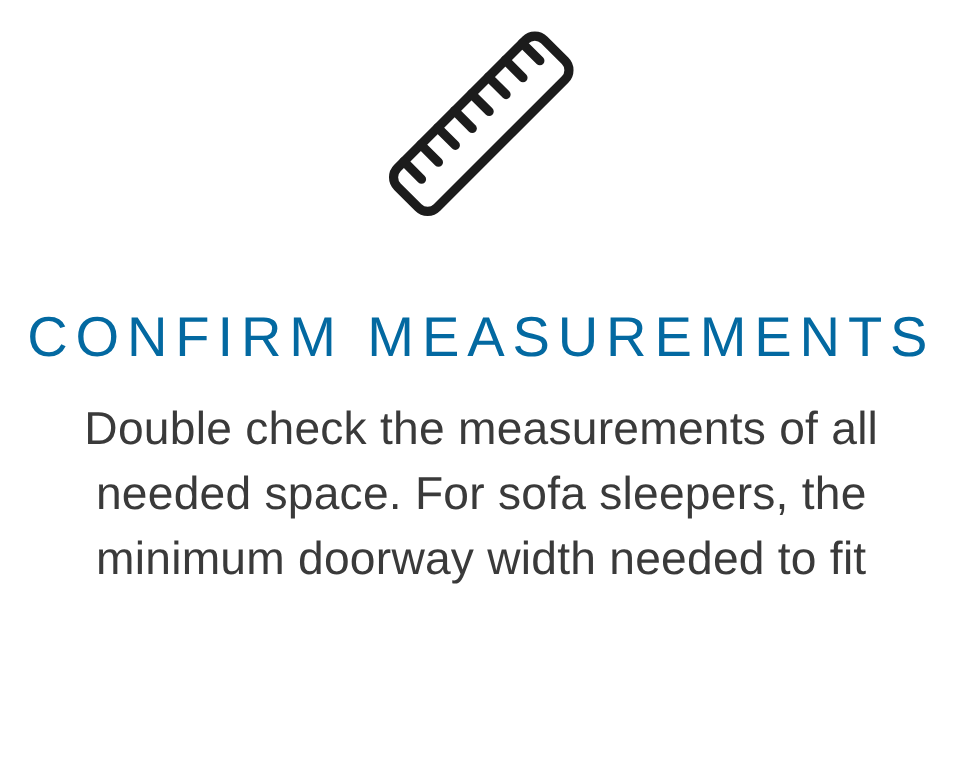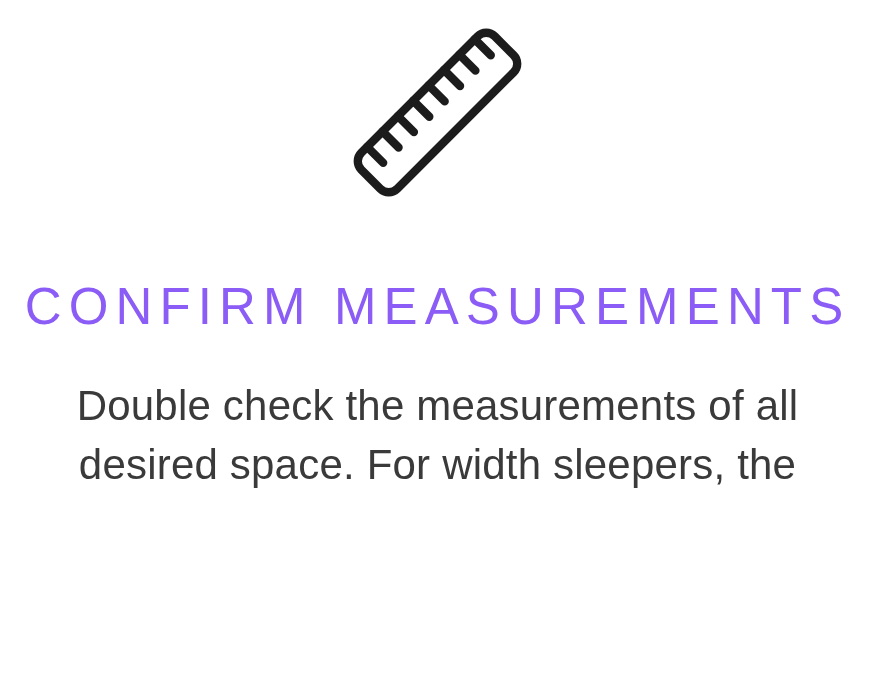--- a/index.html
+++ b/index.html
@@ -33,25 +33,25 @@
     width: 185px;
     height: 185px;
     overflow: visible;
   }
   .title {
     margin: 76px 0 0 0;
     font-size: 51px;
     font-weight: 400;
     line-height: 1;
     letter-spacing: 0.14em;
-    color: #8b5cf6;
+    color: #0369a1;
     white-space: nowrap;
   }
   .description {
-    margin-top: 44px;
+    margin-top: 28px;
     font-size: 42px;
     font-weight: 400;
     line-height: 59px;
     color: #3a3a3a;
     letter-spacing: 0.2px;
   }
   .description .line {
     white-space: nowrap;
   }
 </style>
@@ -73,16 +73,17 @@
         <line x1="161" y1="72.5" x2="161" y2="97"></line>
         <line x1="184.5" y1="72.5" x2="184.5" y2="97"></line>
       </g>
     </svg>
   </div>
 
   <h1 class="title">CONFIRM MEASUREMENTS</h1>
 
   <div class="description">
     <div class="line">Double check the measurements of all</div>
-    <div class="line">desired space. For width sleepers, the</div>
+    <div class="line">needed space. For sofa sleepers, the</div>
+    <div class="line">minimum doorway width needed to fit</div>
   </div>
 
 </main>
 
 </body></html>

